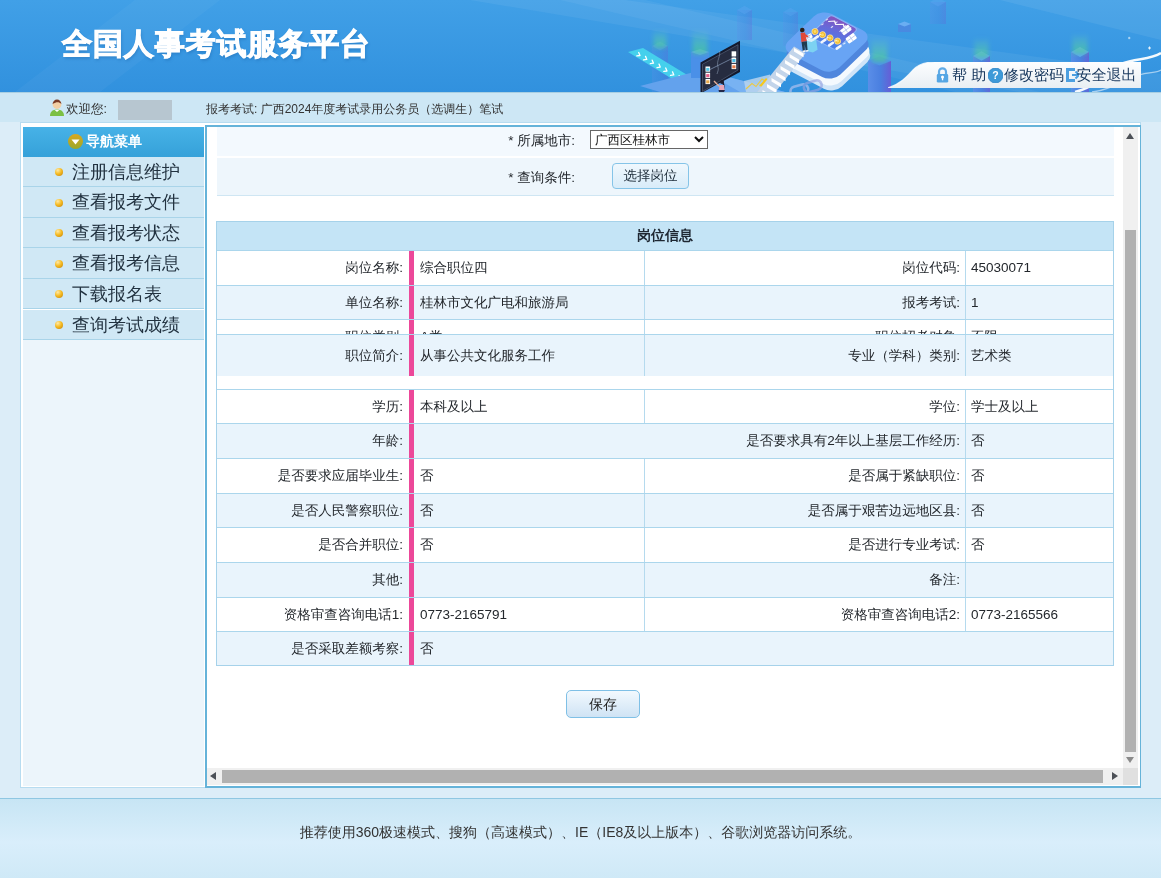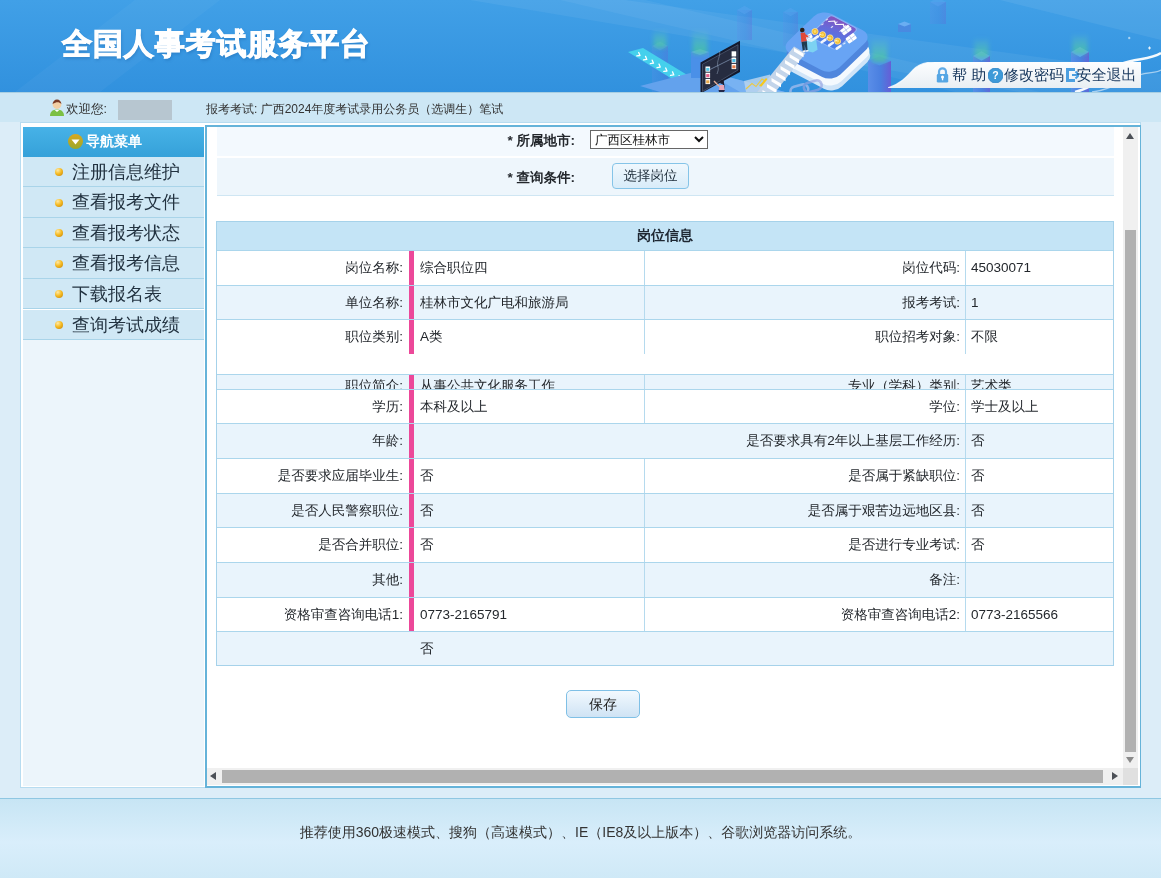--- a/index.html
+++ b/index.html
@@ -24,21 +24,21 @@
 .mi, .mi span {}
 .mi {padding-left:49px;}
 #siderest {position:absolute;left:23px;top:340.2px;width:181px;height:446px;background:#ecf5fb;}
 
 #iframe {position:absolute;left:205px;top:125px;width:936px;height:663px;border:solid #65b3d9;border-width:2px 1px 2px 2px;background:#fff;}
 
 .formrow {position:absolute;left:217px;width:897px;}
 #frow1 {top:127px;height:29px;background:#f3f9fe;}
 #frow2 {top:157.5px;height:37px;background:#eef6fc;}
 #fline {position:absolute;left:217px;top:194.6px;width:897px;height:1px;background:#cfe6f3;}
-.flabel {position:absolute;right:586px;font-size:13.5px;color:#23272c;white-space:nowrap;font-weight:bold;}
+.flabel {position:absolute;right:586px;font-size:13.5px;color:#23272c;white-space:nowrap;}
 select#city {position:absolute;left:590px;top:130px;width:118px;height:19px;font-size:12.5px;font-family:"Liberation Sans",sans-serif;border:1px solid #666;background:#fff;color:#111;}
 #btnchoose {position:absolute;left:612px;top:163px;width:77px;height:26px;background:linear-gradient(#f0f8fd,#d8ecf9);border:1px solid #85c4e8;border-radius:4px;font-size:13.5px;color:#1c2b38;text-align:center;line-height:24px;}
 
 #tbl {position:absolute;left:216px;top:221px;width:898px;height:445px;border:1px solid #a6d2ea;}
 #thead {position:absolute;left:216px;top:221px;width:898px;height:29px;background:#c4e4f6;font-size:14px;font-weight:bold;color:#1e2732;text-align:center;line-height:29px;}
 .tr {position:absolute;left:216px;width:898px;background:#fff;border-top:1px solid #abd6ec;font-size:13.5px;color:#23272c;}
 .tr.alt {background:#e9f4fc;}
 .tr > div {position:absolute;top:0;bottom:0;display:flex;align-items:center;white-space:nowrap;}
 .c1 {left:0;width:198px;justify-content:flex-end;padding-right:6px;border-right:5px solid #ec4899;}
 .c2 {left:198px;width:231px;padding-left:6px;border-right:1px solid #b5daee;}
@@ -346,21 +346,21 @@
     <div class="c2">桂林市文化广电和旅游局</div>
     <div class="c3">报考考试:</div>
     <div class="c4">1</div>
   </div>
 <div class="tr " style="top:319.3px;height:34.67px;">
     <div class="c1">职位类别:</div>
     <div class="c2">A类</div>
     <div class="c3">职位招考对象:</div>
     <div class="c4">不限</div>
   </div>
-<div class="tr alt" style="top:374px;height:22px;padding-left:47px;">
+<div class="tr alt" style="top:334px;height:42px;padding-left:47px;">
     <div class="c1">职位简介:</div>
     <div class="c2">从事公共文化服务工作</div>
     <div class="c3">专业（学科）类别:</div>
     <div class="c4">艺术类</div>
   </div>
 <div class="tr " style="top:388.7px;height:34.67px;">
     <div class="c1">学历:</div>
     <div class="c2">本科及以上</div>
     <div class="c3">学位:</div>
     <div class="c4">学士及以上</div>
@@ -394,20 +394,21 @@
     <div class="c3">备注:</div>
     <div class="c4"></div>
   </div>
 <div class="tr " style="top:596.7px;height:34.67px;">
     <div class="c1">资格审查咨询电话1:</div>
     <div class="c2">0773-2165791</div>
     <div class="c3">资格审查咨询电话2:</div>
     <div class="c4">0773-2165566</div>
   </div>
 <div class="tr alt last" style="top:631.4px;height:34.63px;">
+    <div class="c1">是否采取差额考察:</div>
     <div class="c2w">否</div>
   </div>
 
 <div id="tbl"></div>
 <div id="btnsave">保存</div>
 <div class="sb" id="vsb"></div>
 <div id="vthumb"></div>
 <div class="arr" style="left:1126px;top:133px;border-left:4.5px solid transparent;border-right:4.5px solid transparent;border-bottom:6px solid #4d5157;"></div>
 <div class="arr" style="left:1126px;top:757px;border-left:4.5px solid transparent;border-right:4.5px solid transparent;border-top:6px solid #8a8a8a;"></div>
 <div class="sb" id="hsb"></div>

